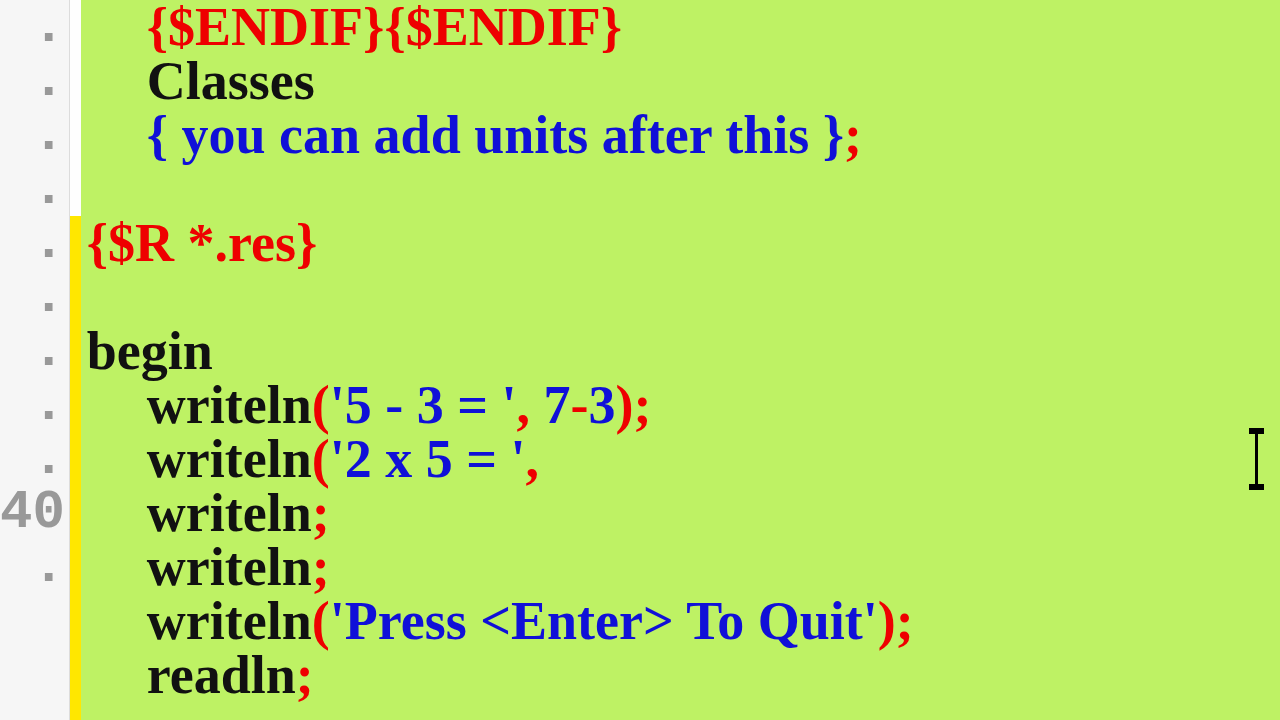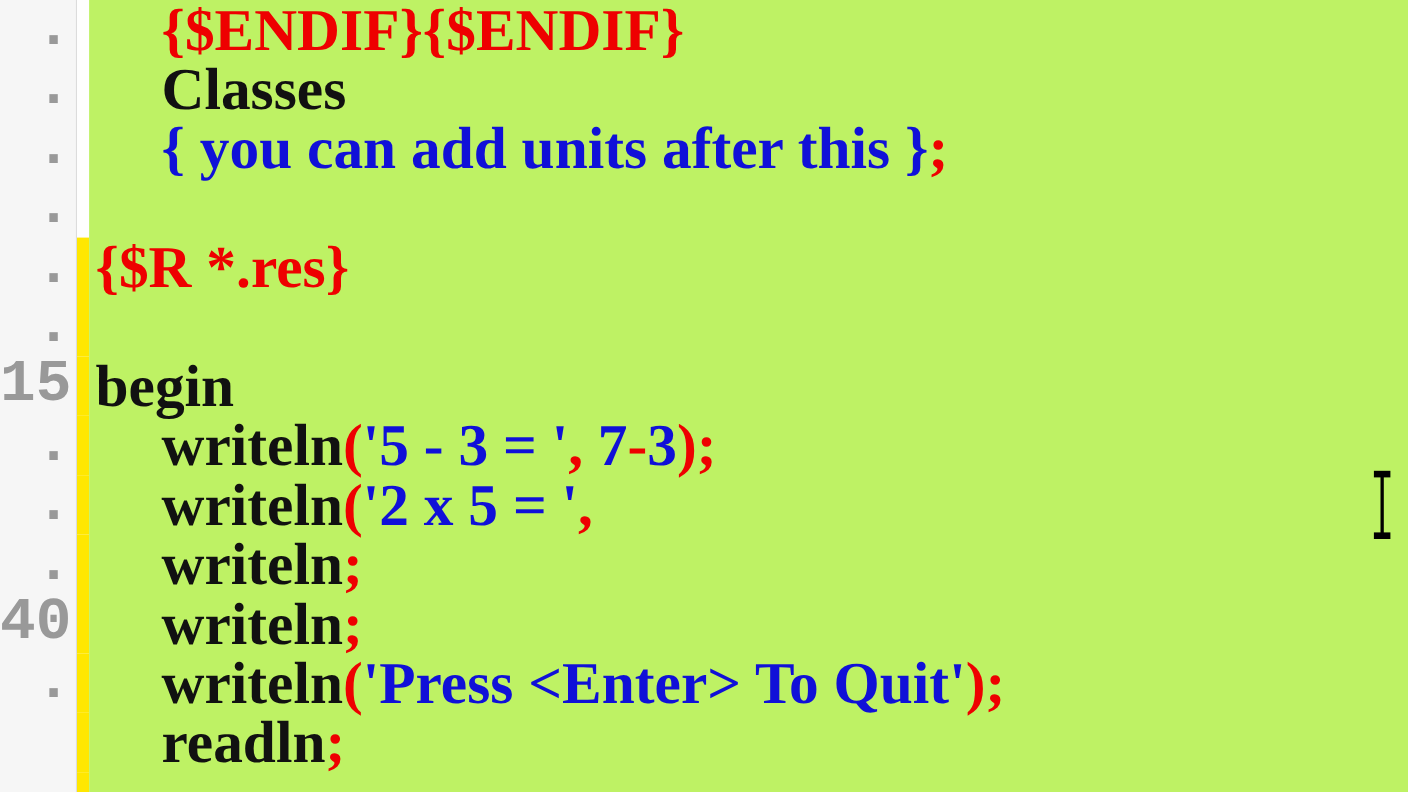--- a/index.html
+++ b/index.html
@@ -89,21 +89,20 @@
 
 <div class="editor">
 
   <div class="gutter">
     <div class="line dot">.</div>
     <div class="line dot">.</div>
     <div class="line dot">.</div>
     <div class="line dot">.</div>
     <div class="line dot">.</div>
     <div class="line dot">.</div>
-    <div class="line ln-num">15</div>
     <div class="line dot">.</div>
     <div class="line dot">.</div>
     <div class="line dot">.</div>
     <div class="line ln-num">40</div>
     <div class="line dot">.</div>
   </div>
 
   <div class="mod-strip">
     <div class="line"></div>
     <div class="line"></div>

